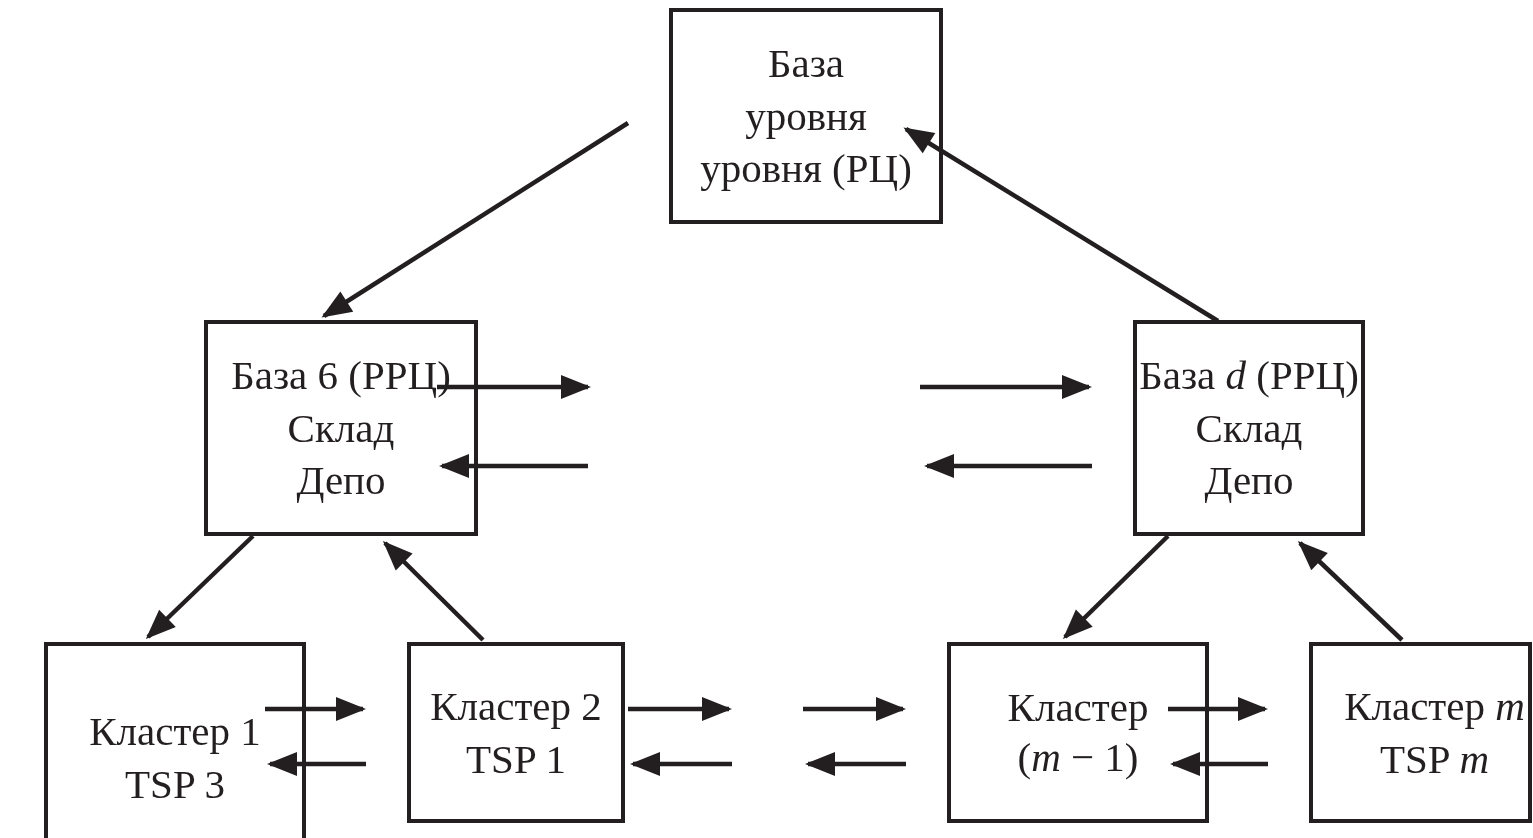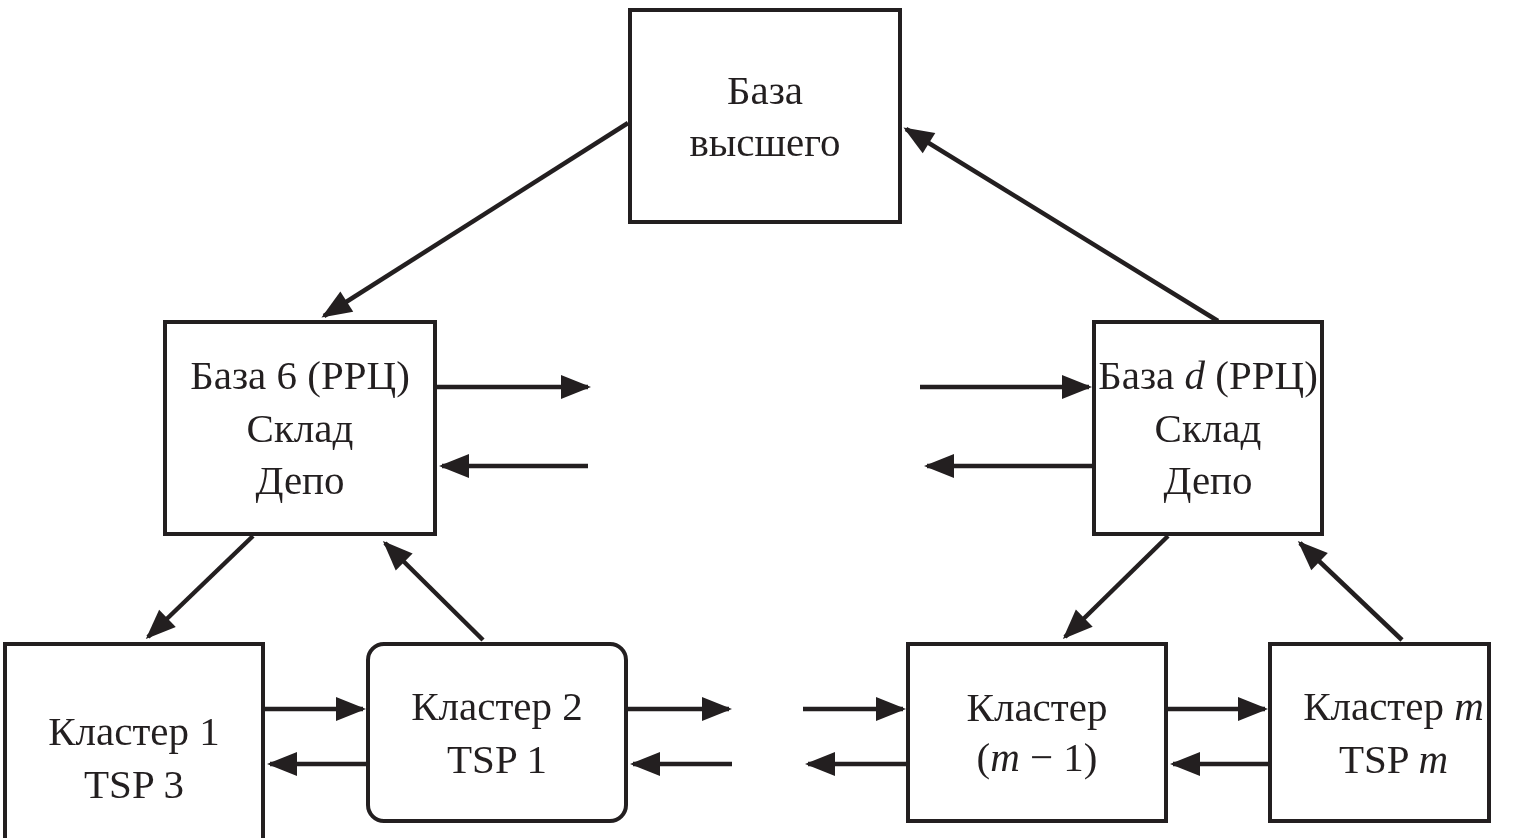--- a/index.html
+++ b/index.html
@@ -24,30 +24,31 @@
     background: #ffffff;
     display: flex;
     flex-direction: column;
     align-items: center;
     justify-content: center;
     text-align: center;
     font-size: 41px;
     line-height: 1.28;
     white-space: nowrap;
     z-index: 1;
+    margin-left: 41px;
   }
   .node .line { display: block; }
   .node i { font-style: italic; }
 
   
   #n-top  { left: 628px;  top: 8px;   width: 274px; height: 216px; }
   #n-base1{ left: 163px;  top: 320px; width: 274px; height: 216px; }
   #n-based{ left: 1092px; top: 320px; width: 232px; height: 216px; }
   #n-c1   { left: 3px;    top: 642px; width: 262px; height: 231px; }
-  #n-c2   { left: 366px;  top: 642px; width: 262px; height: 181px; border-radius: 18px; }
+  #n-c2   { left: 366px;  top: 642px; width: 218px; height: 181px; }
   #n-cm1  { left: 906px;  top: 642px; width: 262px; height: 181px; line-height: 1.2; }
   #n-cm   { left: 1268px; top: 642px; width: 223px; height: 181px; padding-left: 28px; }
 
   .edges {
     position: absolute;
     left: 0; top: 0;
     width: 1533px;
     height: 838px;
     z-index: 2;
     pointer-events: none;
@@ -57,21 +58,22 @@
     stroke-width: 4.5;
   }
 </style>
 </head>
 <body>
 
 <div class="stage">
 
   <div class="node" id="n-top">
       <div class="line"><span>База</span></div>
-      <div class="line"><span>высшего</span></div>
+      <div class="line"><span>уровня</span></div>
+      <div class="line"><span>уровня (РЦ)</span></div>
     </div>
   <div class="node" id="n-base1">
       <div class="line"><span>База 6 (РРЦ)</span></div>
       <div class="line"><span>Склад</span></div>
       <div class="line"><span>Депо</span></div>
     </div>
   <div class="node" id="n-based">
       <div class="line"><span>База </span><i>d</i><span> (РРЦ)</span></div>
       <div class="line"><span>Склад</span></div>
       <div class="line"><span>Депо</span></div>

